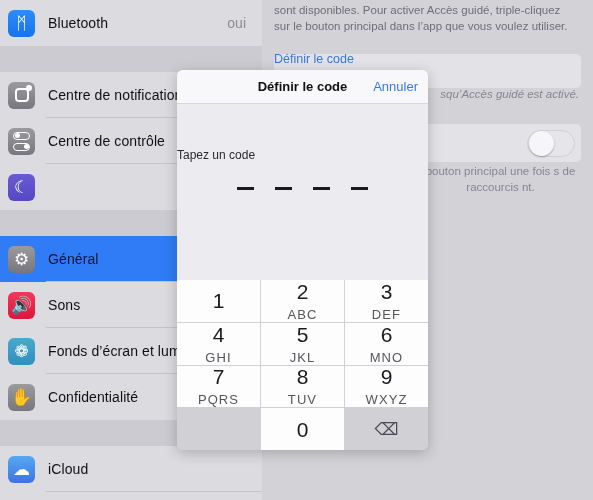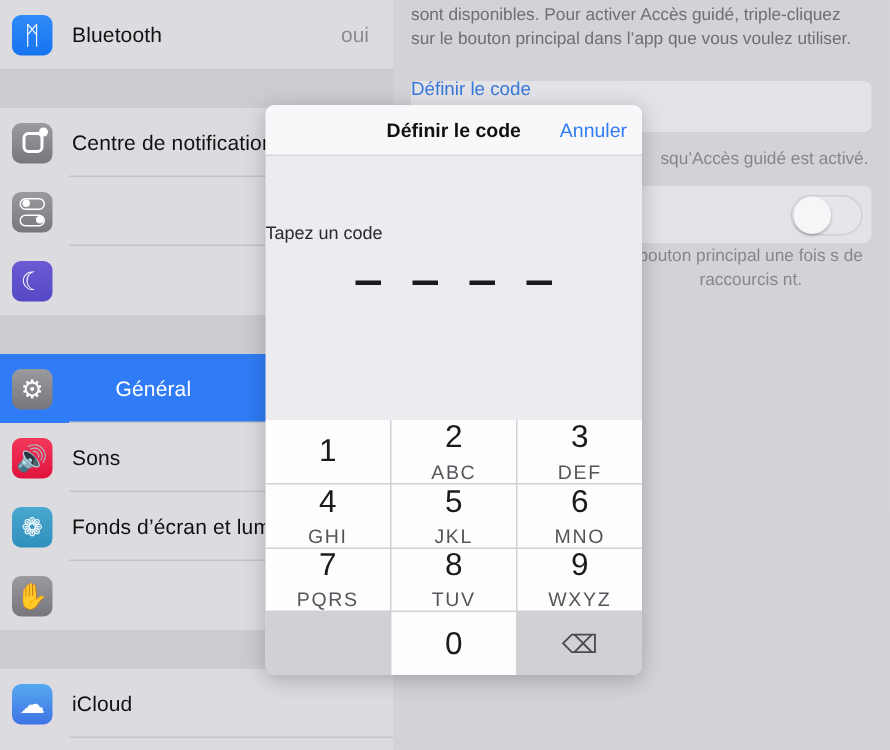--- a/index.html
+++ b/index.html
@@ -32,21 +32,21 @@
   }
   .sb-ico {
     width:27px; height:27px; border-radius:6px; flex:0 0 auto;
     margin-right:13px; position:relative; overflow:hidden;
     display:flex; align-items:center; justify-content:center;
     color:#fff;
   }
   .sb-label {
     font-size:14px; color:#111; white-space:nowrap; letter-spacing:.1px;
   }
-  .sb-row.sel .sb-label { color:#ffffff;margin-left:29px; }
+  .sb-row.sel .sb-label { color:#0f172a; }
   .sb-value {
     position:absolute; right:16px; font-size:14px; color:#8b8b90;
   }
 
   
   .ic-bt   { background:linear-gradient(#2f8bf7,#1673f0); }
   .ic-nc   { background:linear-gradient(#9a9a9f,#77777d); }
   .ic-cc   { background:linear-gradient(#9a9a9f,#77777d); }
   .ic-dnd  { background:linear-gradient(#6a5bd4,#5647c4); }
   .ic-gen  { background:linear-gradient(#9a9a9f,#76767c); }
@@ -68,21 +68,21 @@
   }
   .d-card {
     position:absolute; background:#e3e3e7; border-radius:5px;
   }
   .d-card.one { left:12px; right:12px; top:54px; height:34px; }
   .d-card.two { left:12px; right:12px; top:124px; height:38px; }
   .d-link {
     position:absolute; left:12px; top:52px; font-size:12.5px; color:#3778d8;
   }
   .d-note {
-    position:absolute; right:14px; top:100px; font-size:11.5px; color:#86868c;
+    position:absolute; right:14px; top:88px; font-size:11.5px; color:#86868c;font-style:italic;
   }
   .d-note2 {
     position:absolute; left:160px; right:14px; top:163px;
     font-size:11.5px; line-height:16px; color:#86868c; text-align:center;
   }
   .d-toggle {
     position:absolute; right:18px; top:130px;
     width:48px; height:27px; border-radius:14px;
     background:#e6e6ea; border:1px solid #cfcfd4;
   }
@@ -172,20 +172,21 @@
             <span class="sb-label">Centre de notification</span>
             <div class="sep"></div>
           </div>
           <div class="sb-row">
             <div class="sb-ico ic-cc">
               <div style="position:absolute;left:5px;top:4px;width:17px;height:8px;border:1.5px solid #fff;border-radius:5px"></div>
               <div style="position:absolute;left:6.5px;top:5.5px;width:5px;height:5px;background:#fff;border-radius:50%"></div>
               <div style="position:absolute;left:5px;top:15px;width:17px;height:8px;border:1.5px solid #fff;border-radius:5px"></div>
               <div style="position:absolute;right:6.5px;top:16.5px;width:5px;height:5px;background:#fff;border-radius:50%"></div>
             </div>
+            <span class="sb-label">Centre de contrôle</span>
             <div class="sep"></div>
           </div>
           <div class="sb-row">
             <div class="sb-ico ic-dnd">
               <span class="glyph">☾</span>
             </div>
           </div>
         </div>
         <div class="sb-gap"></div>
         <div class="sb-group">
@@ -207,20 +208,21 @@
             <div class="sb-ico ic-wall">
               <span class="glyph">❁</span>
             </div>
             <span class="sb-label">Fonds d’écran et lumi</span>
             <div class="sep"></div>
           </div>
           <div class="sb-row">
             <div class="sb-ico ic-priv">
               <span class="glyph">✋</span>
             </div>
+            <span class="sb-label">Confidentialité</span>
           </div>
         </div>
         <div class="sb-gap"></div>
         <div class="sb-group">
           <div class="sb-row">
             <div class="sb-ico ic-cloud">
               <span class="glyph">☁</span>
             </div>
             <span class="sb-label">iCloud</span>
             <div class="sep"></div>

